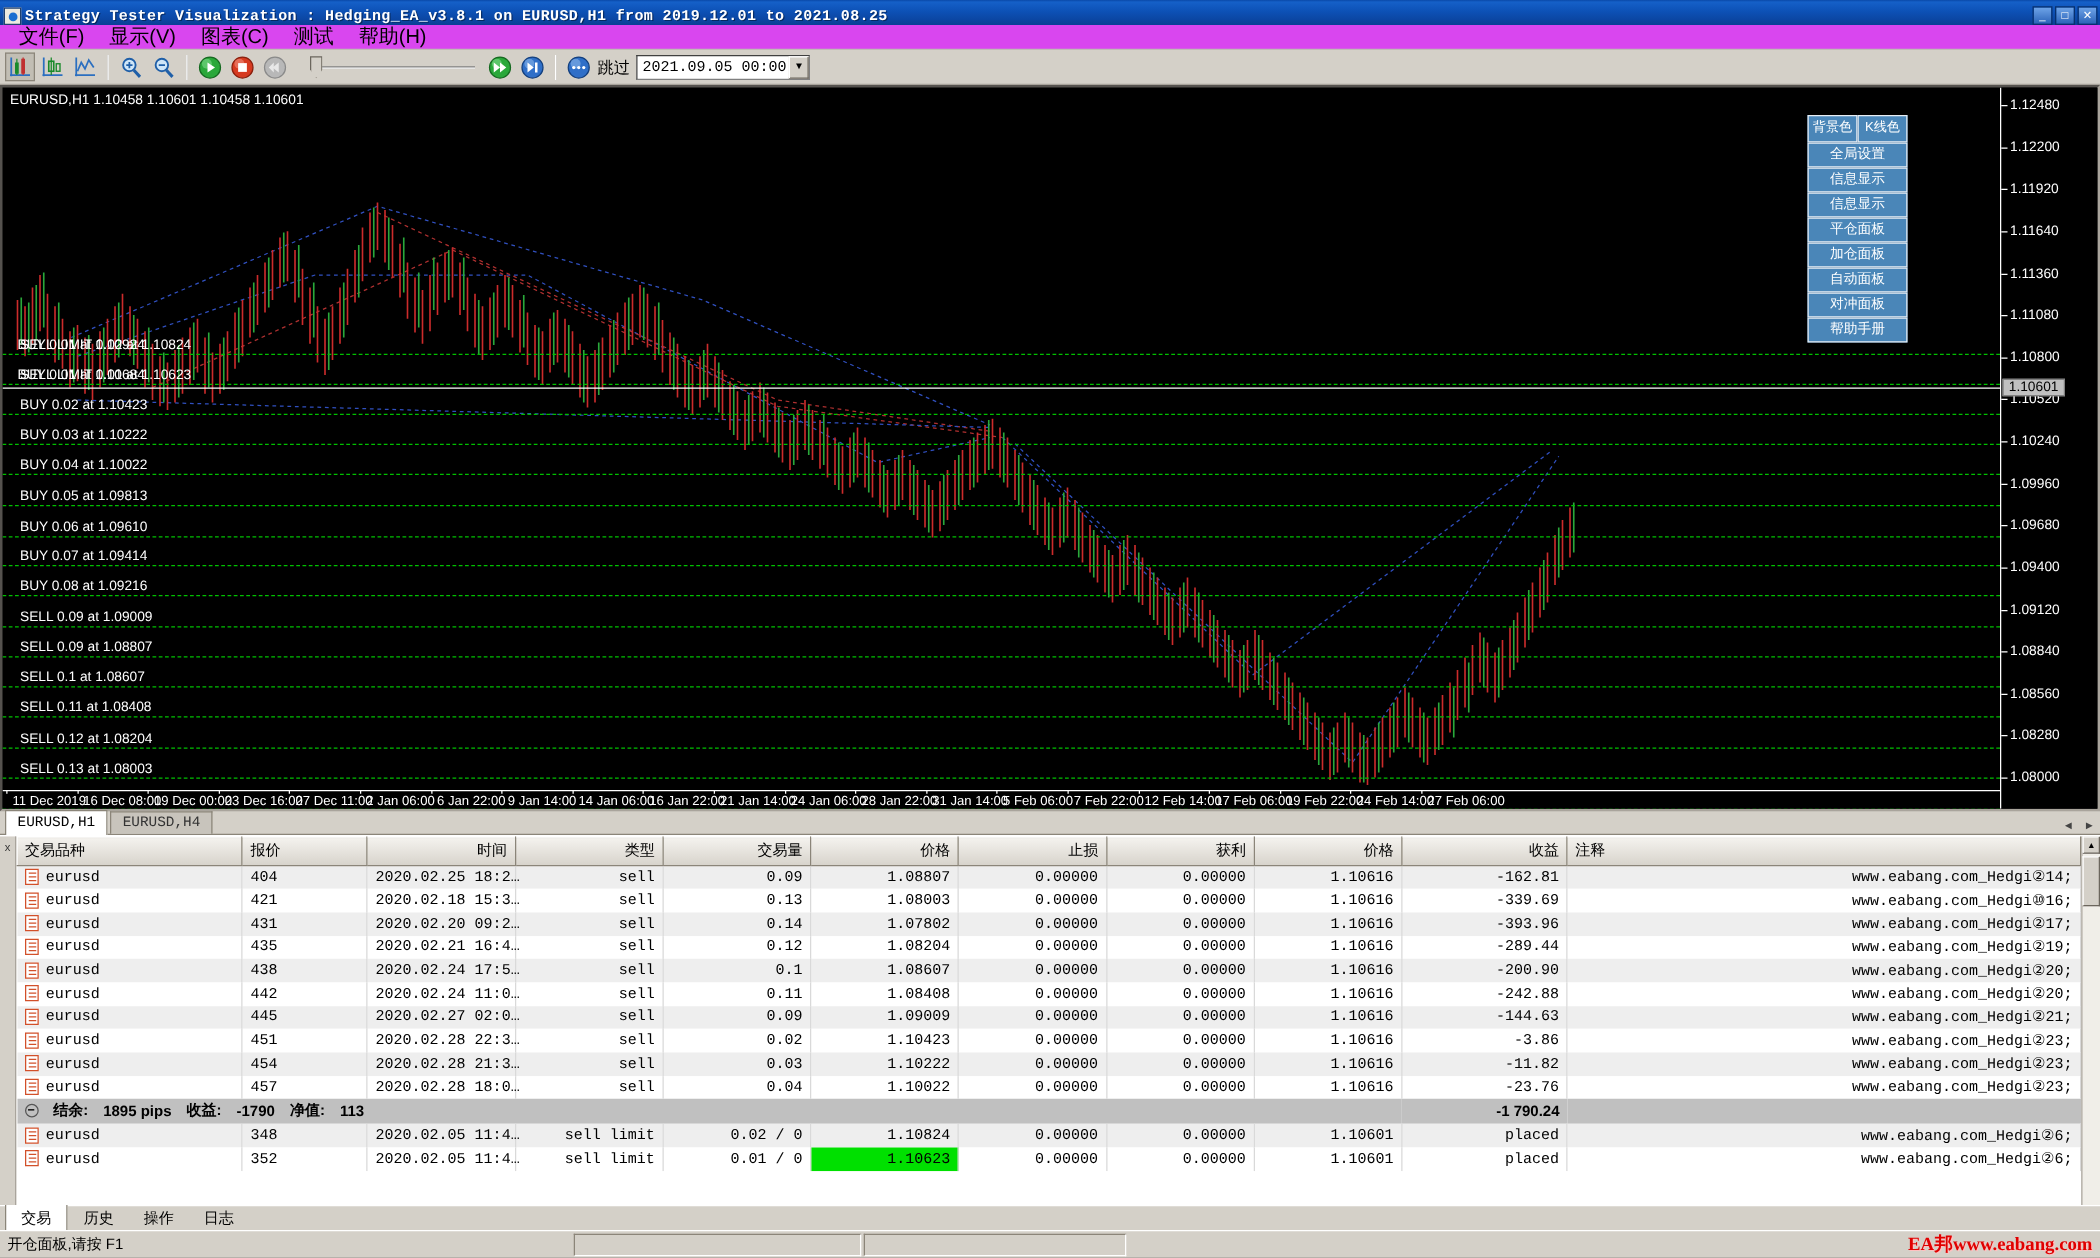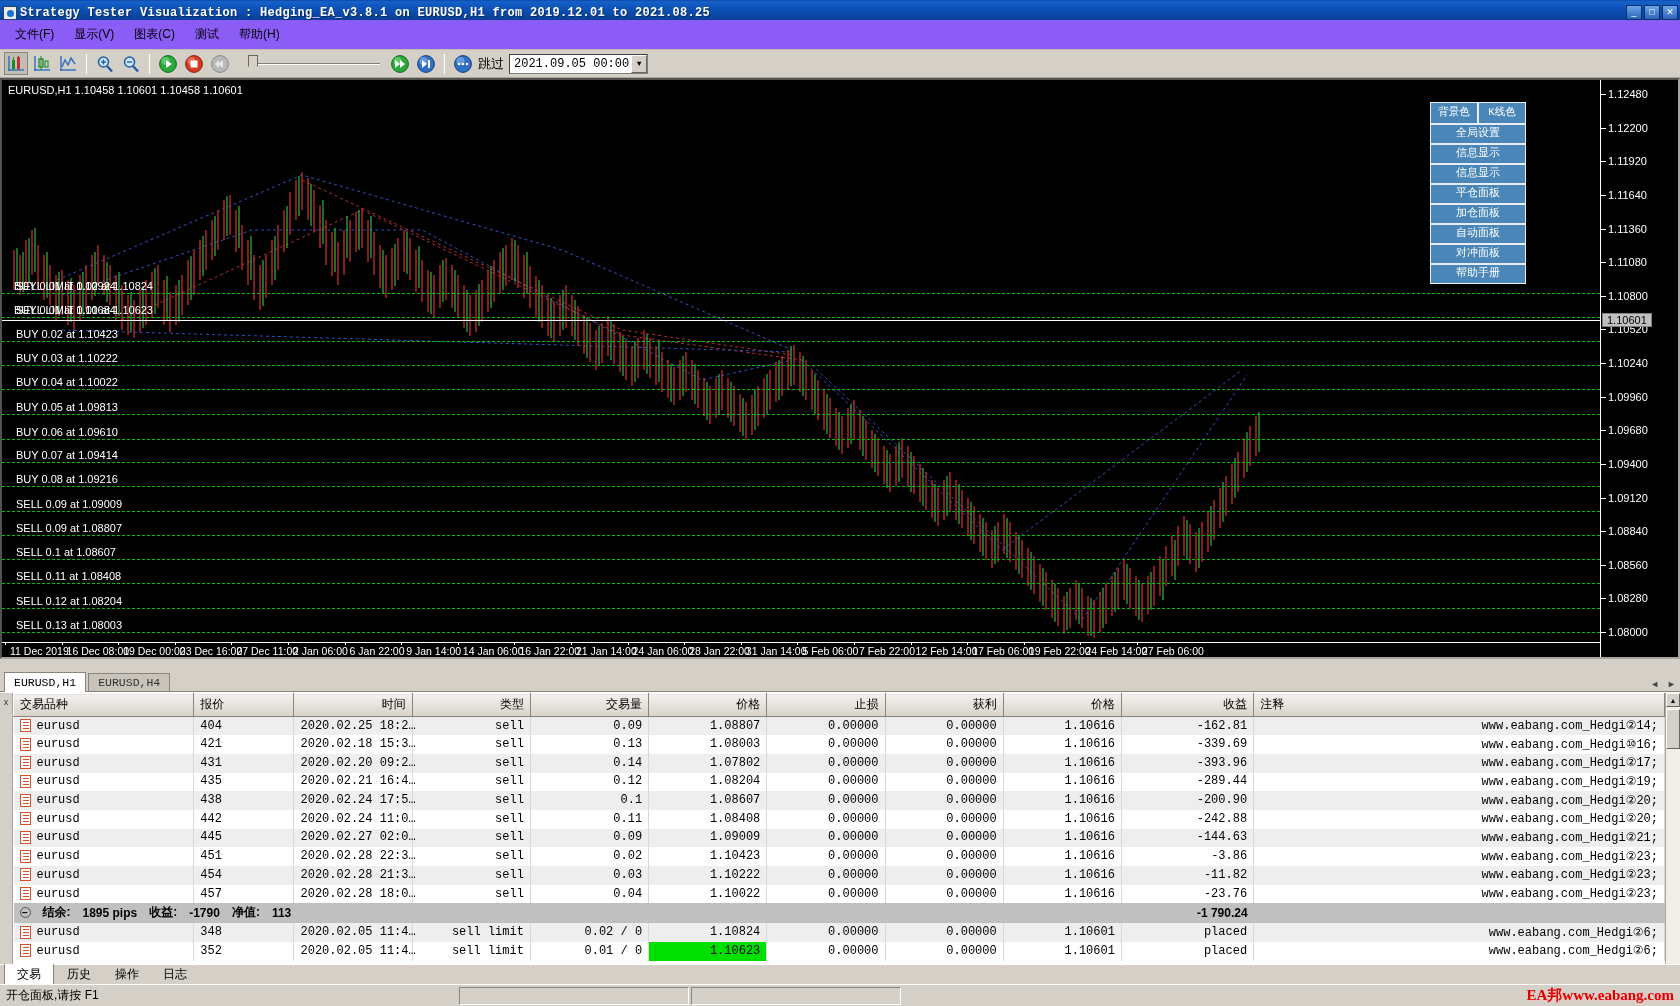--- a/index.html
+++ b/index.html
@@ -48,25 +48,25 @@
     background: linear-gradient(to bottom,#6ea4e8,#2b63b8);
     border: 1px solid #08306e;
     color: #fff; font-size: 9px;
     display:flex; align-items:center; justify-content:center;
     font-family:"Liberation Sans", sans-serif;
     line-height:1;
   }
 
   
   .menubar {
-    height: 30px; background: #8b5cf6;
+    height: 20px; background: #d946ef;
     display: flex; align-items: center;
     padding-left: 6px; gap: 2px;
     border-bottom: 1px solid #c0bcb4;
-    font-size: 12px; color: #000;
+    font-size: 16px; color: #000;
   }
   .menu-item { padding: 2px 9px; white-space: nowrap; font-family:"Liberation Sans", sans-serif; }
 
   
   .toolbar {
     height: 28px; background: #d4d0c8;
     display: flex; align-items: center;
     padding: 0 4px; gap: 2px;
     border-bottom: 1px solid #a9a49c;
   }
@@ -168,37 +168,37 @@
     padding-bottom:1px; z-index:5;
   }
   .cur-line {
     position:absolute; left:0; right:78px; height:0;
     border-top:1px solid #ffffff; z-index:5;
   }
 
   
   .side-panel {
     position:absolute; right: 152px; top: 22px;
-    width: 96px; z-index: 9;
-    font-family:Liberation Mono, monospace;
+    width: 80px; z-index: 9;
+    font-family:Liberation Sans, sans-serif;
     margin-left:43px;
   }
   .sp-row { display:flex; }
   .sp-btn {
     flex:1 1 0; background:#4a86b8;
     border:1px solid #e8eef4;
     color:#fff; font-size:11px;
     text-align:center; padding: 3px 0 4px;
     line-height:1;
   }
   .sp-btn.half { font-size:10.5px; padding:4px 0 5px;}
 
   
   .chart-tabs {
-    height: 33px; background:#d4d0c8;
+    height: 19px; background:#d4d0c8;
     display:flex; align-items:flex-end;
     padding-left: 4px; position:relative;
     border-bottom:1px solid #8b8579;
   }
   .ctab {
     font-family:"Liberation Mono", monospace;
     font-size:11.5px; padding: 2px 9px 2px;
     border:1px solid #8b8579; border-bottom:none;
     background:#c8c4bc; margin-right:2px; color:#333;
   }

